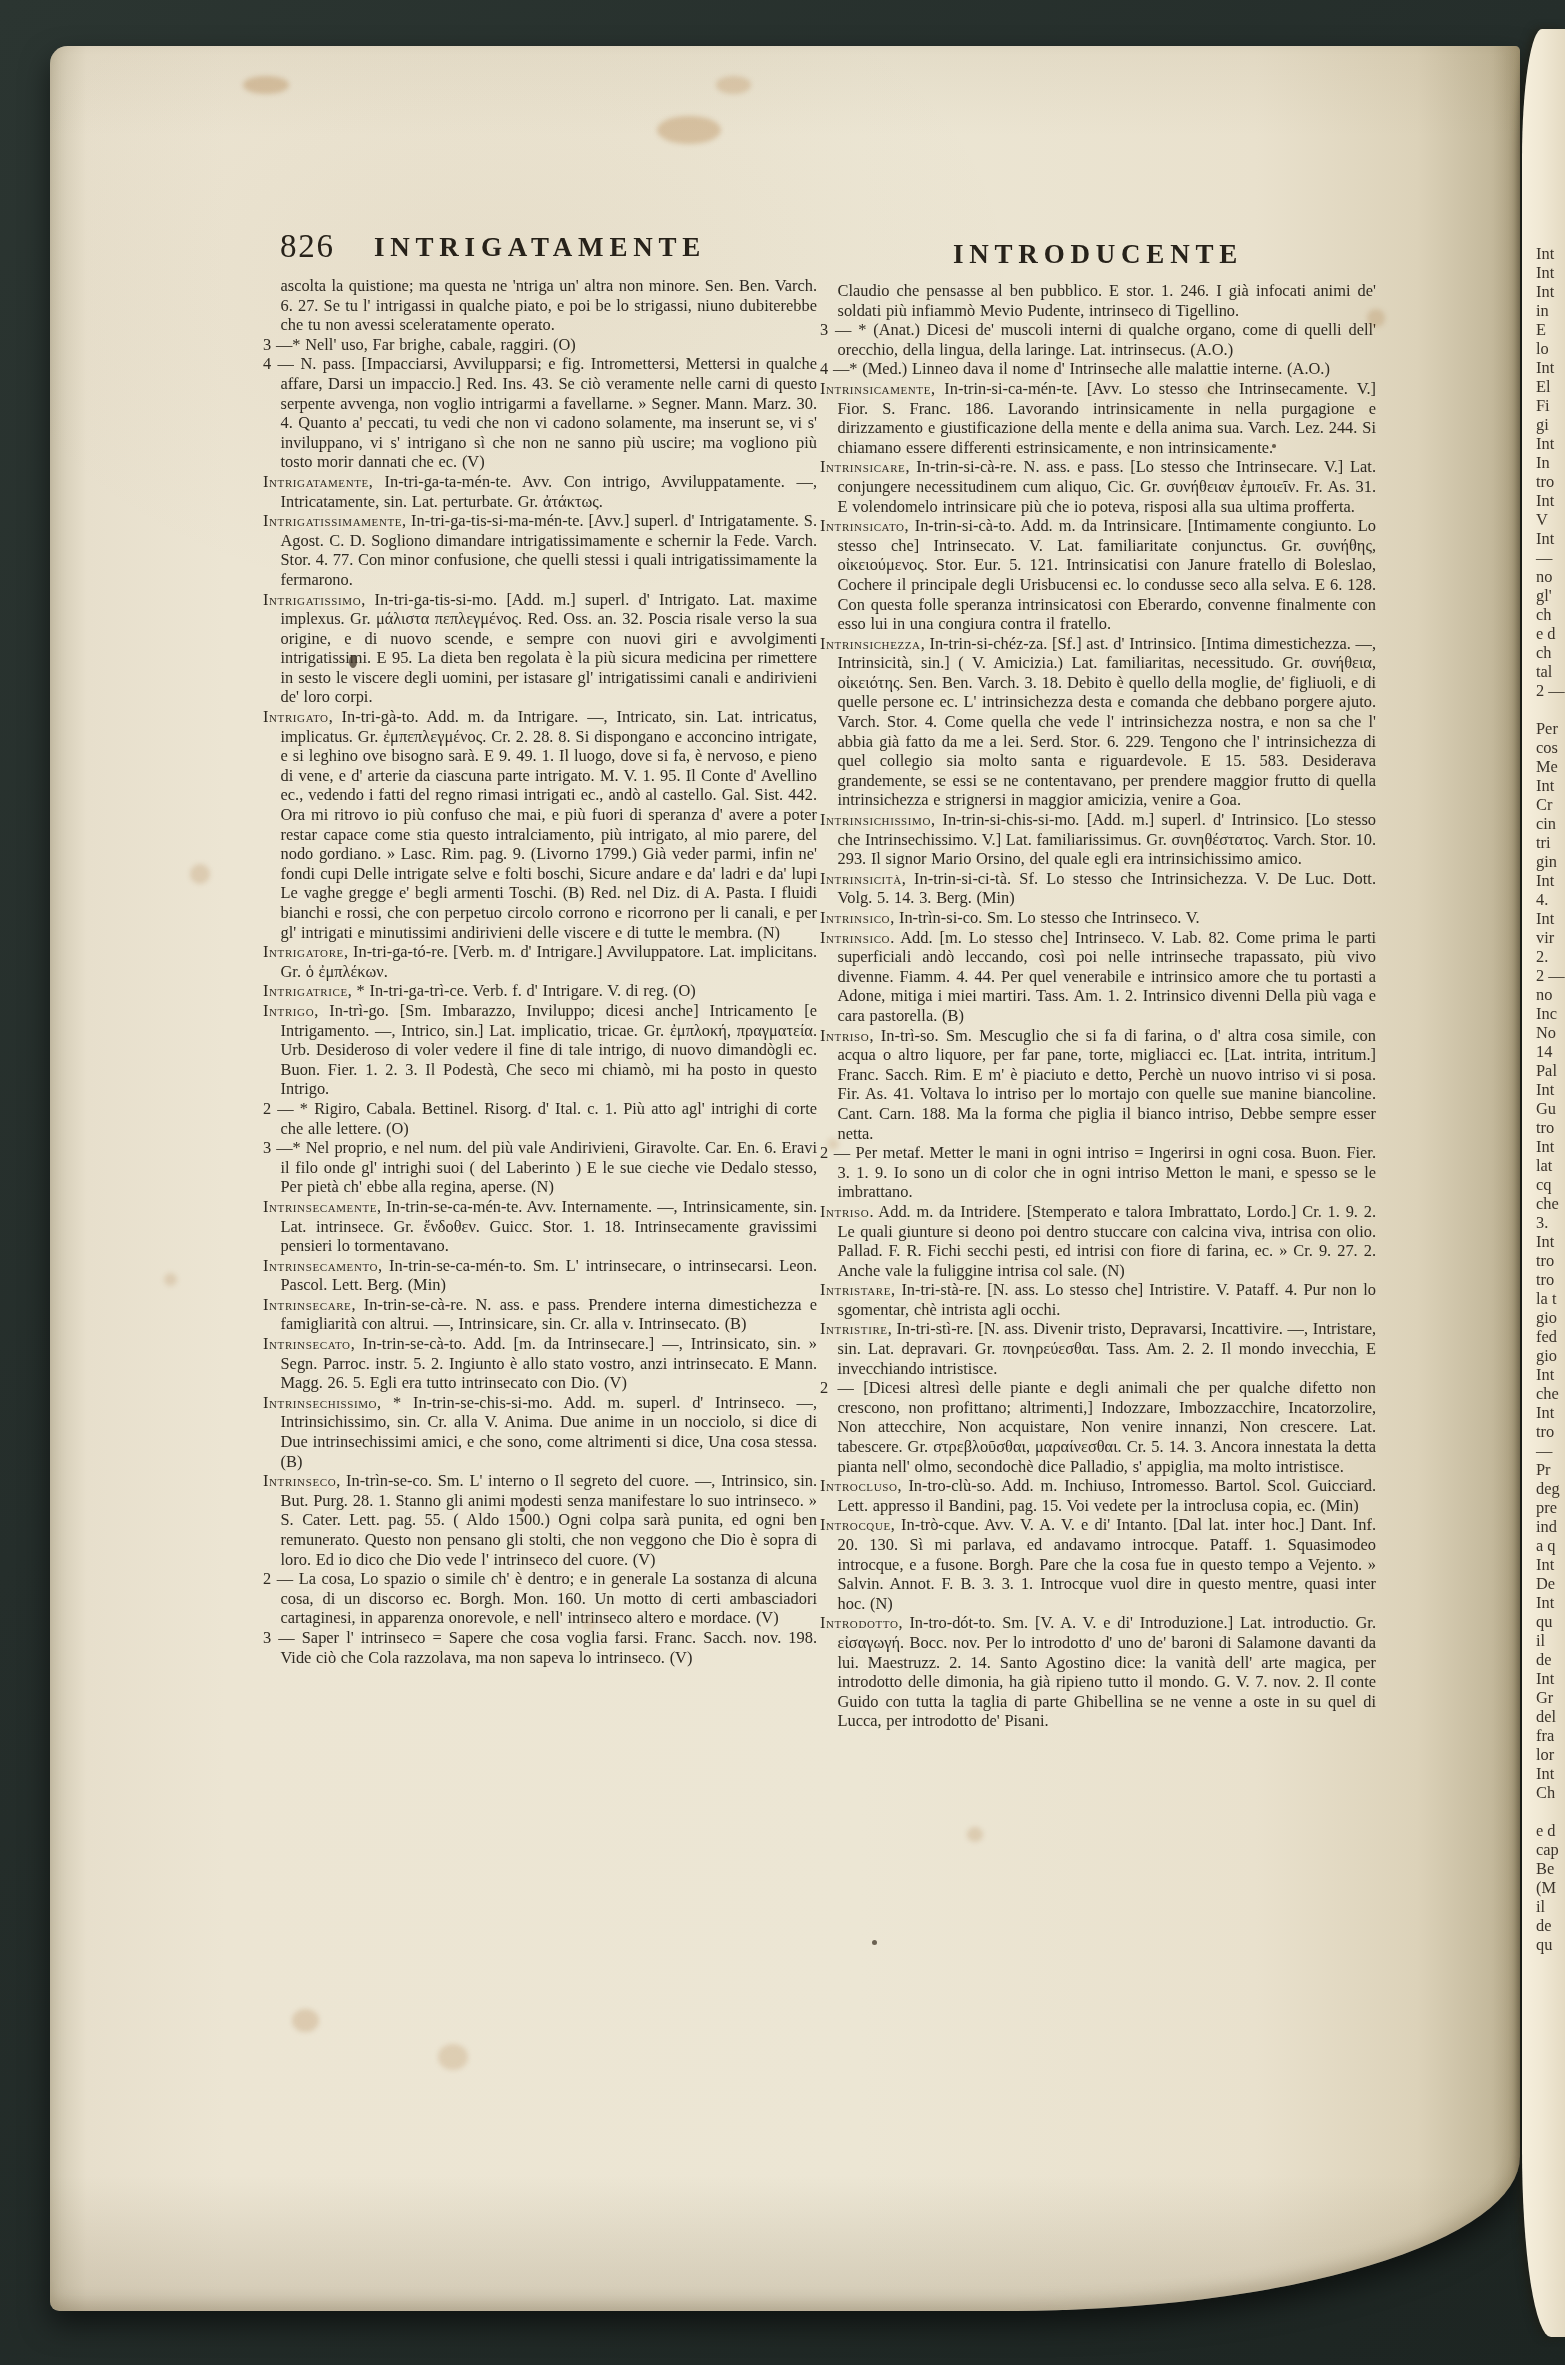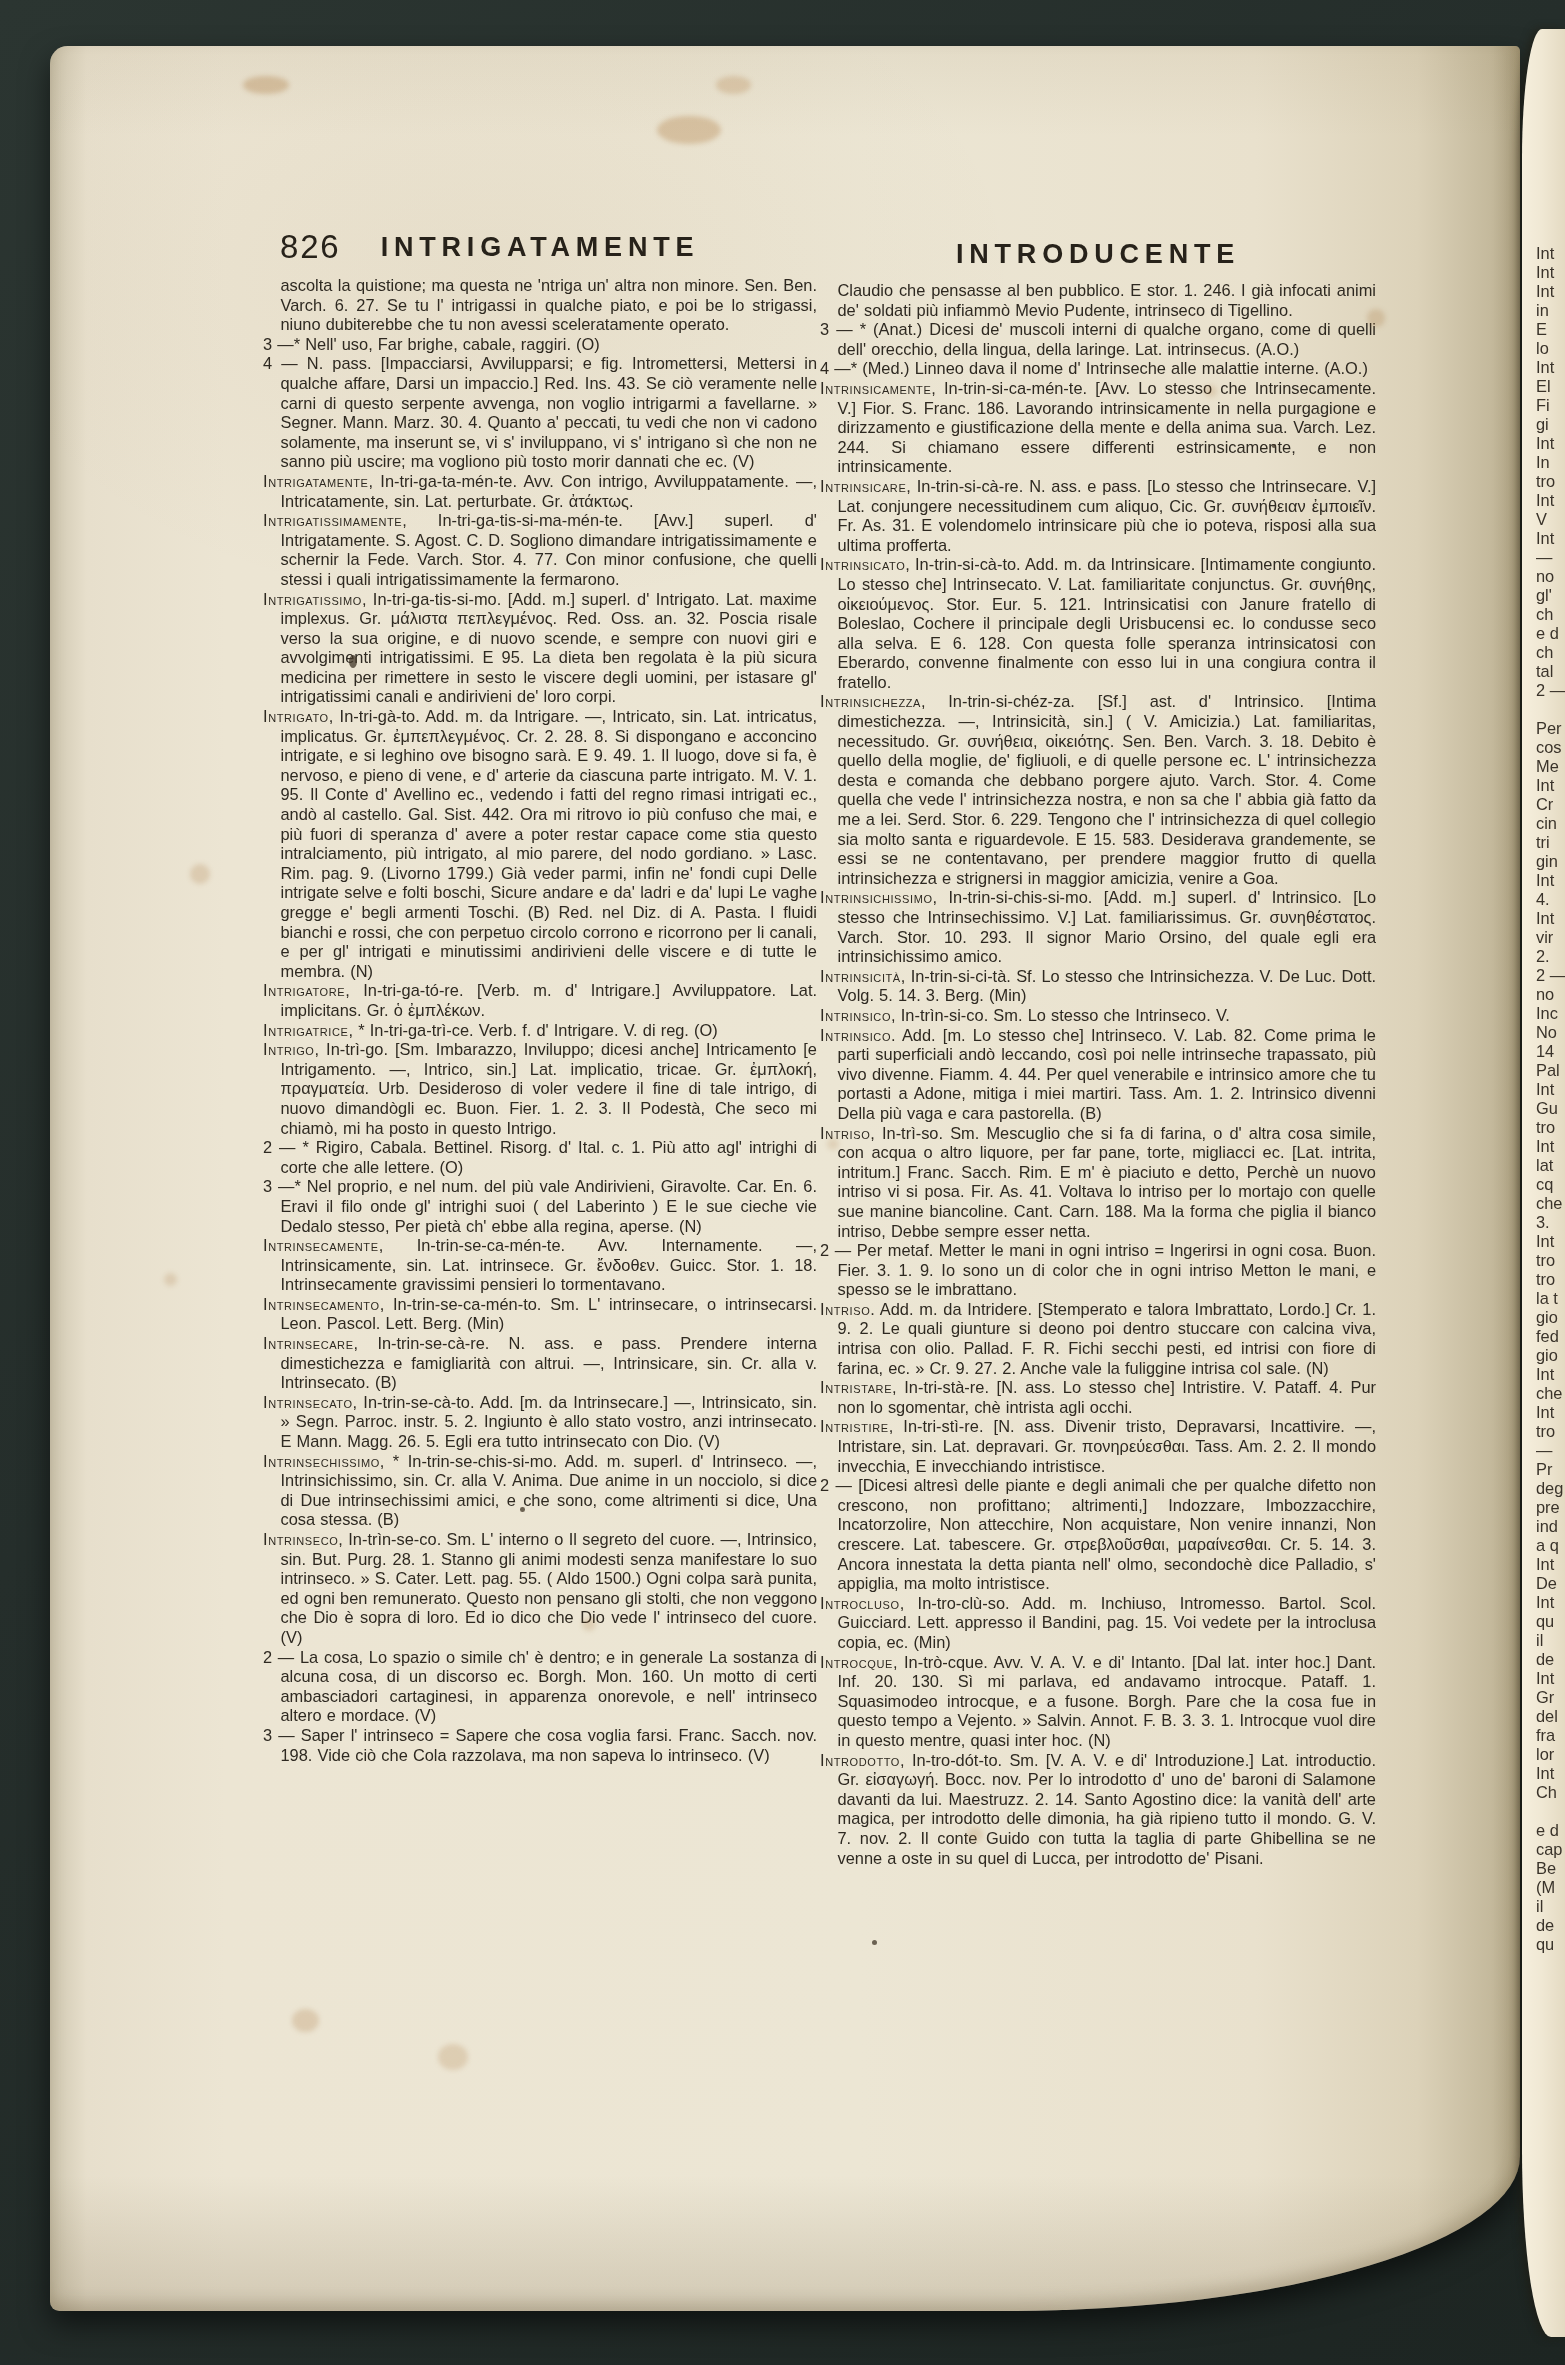--- a/index.html
+++ b/index.html
@@ -1,18 +1,18 @@
 <!DOCTYPE html>
 <html style="font-size:9.3px"><head>
 <meta charset="utf-8">
 <style>
   html,body{margin:0;padding:0;background:#1f2724;}
   .stage{position:relative;width:1565px;height:2366px;overflow:hidden;
          background:linear-gradient(135deg,#2b3531 0%,#252e2b 40%,#1d2522 100%);
-         font-family:Liberation Sans, sans-serif;}
+         font-family:Liberation Serif, serif;}
   
   .page{position:absolute;left:50px;top:46px;width:1470px;height:2265px;
         background:
           radial-gradient(818px 526px at 30% 10%, rgba(140,100,45,0.06), transparent 65%),
           linear-gradient(90deg,#cfc7b0 0%,#e7dfcc 2.5%,#ece5d3 12%,#ece6d4 55%,#e9e1cd 82%,#dcd2b9 93%,#c4b99c 98%,#b2a687 100%),
           #e9e2cf;
         border-top-left-radius:17.5px;border-top-right-radius:4.7px;
         border-bottom-left-radius:9.3px;border-bottom-right-radius:514px 155px;
         box-shadow:0 13px 29px rgba(0,0,0,0.55), inset 0 -8.2px 15px rgba(90,75,45,0.25);
         overflow:hidden;}

